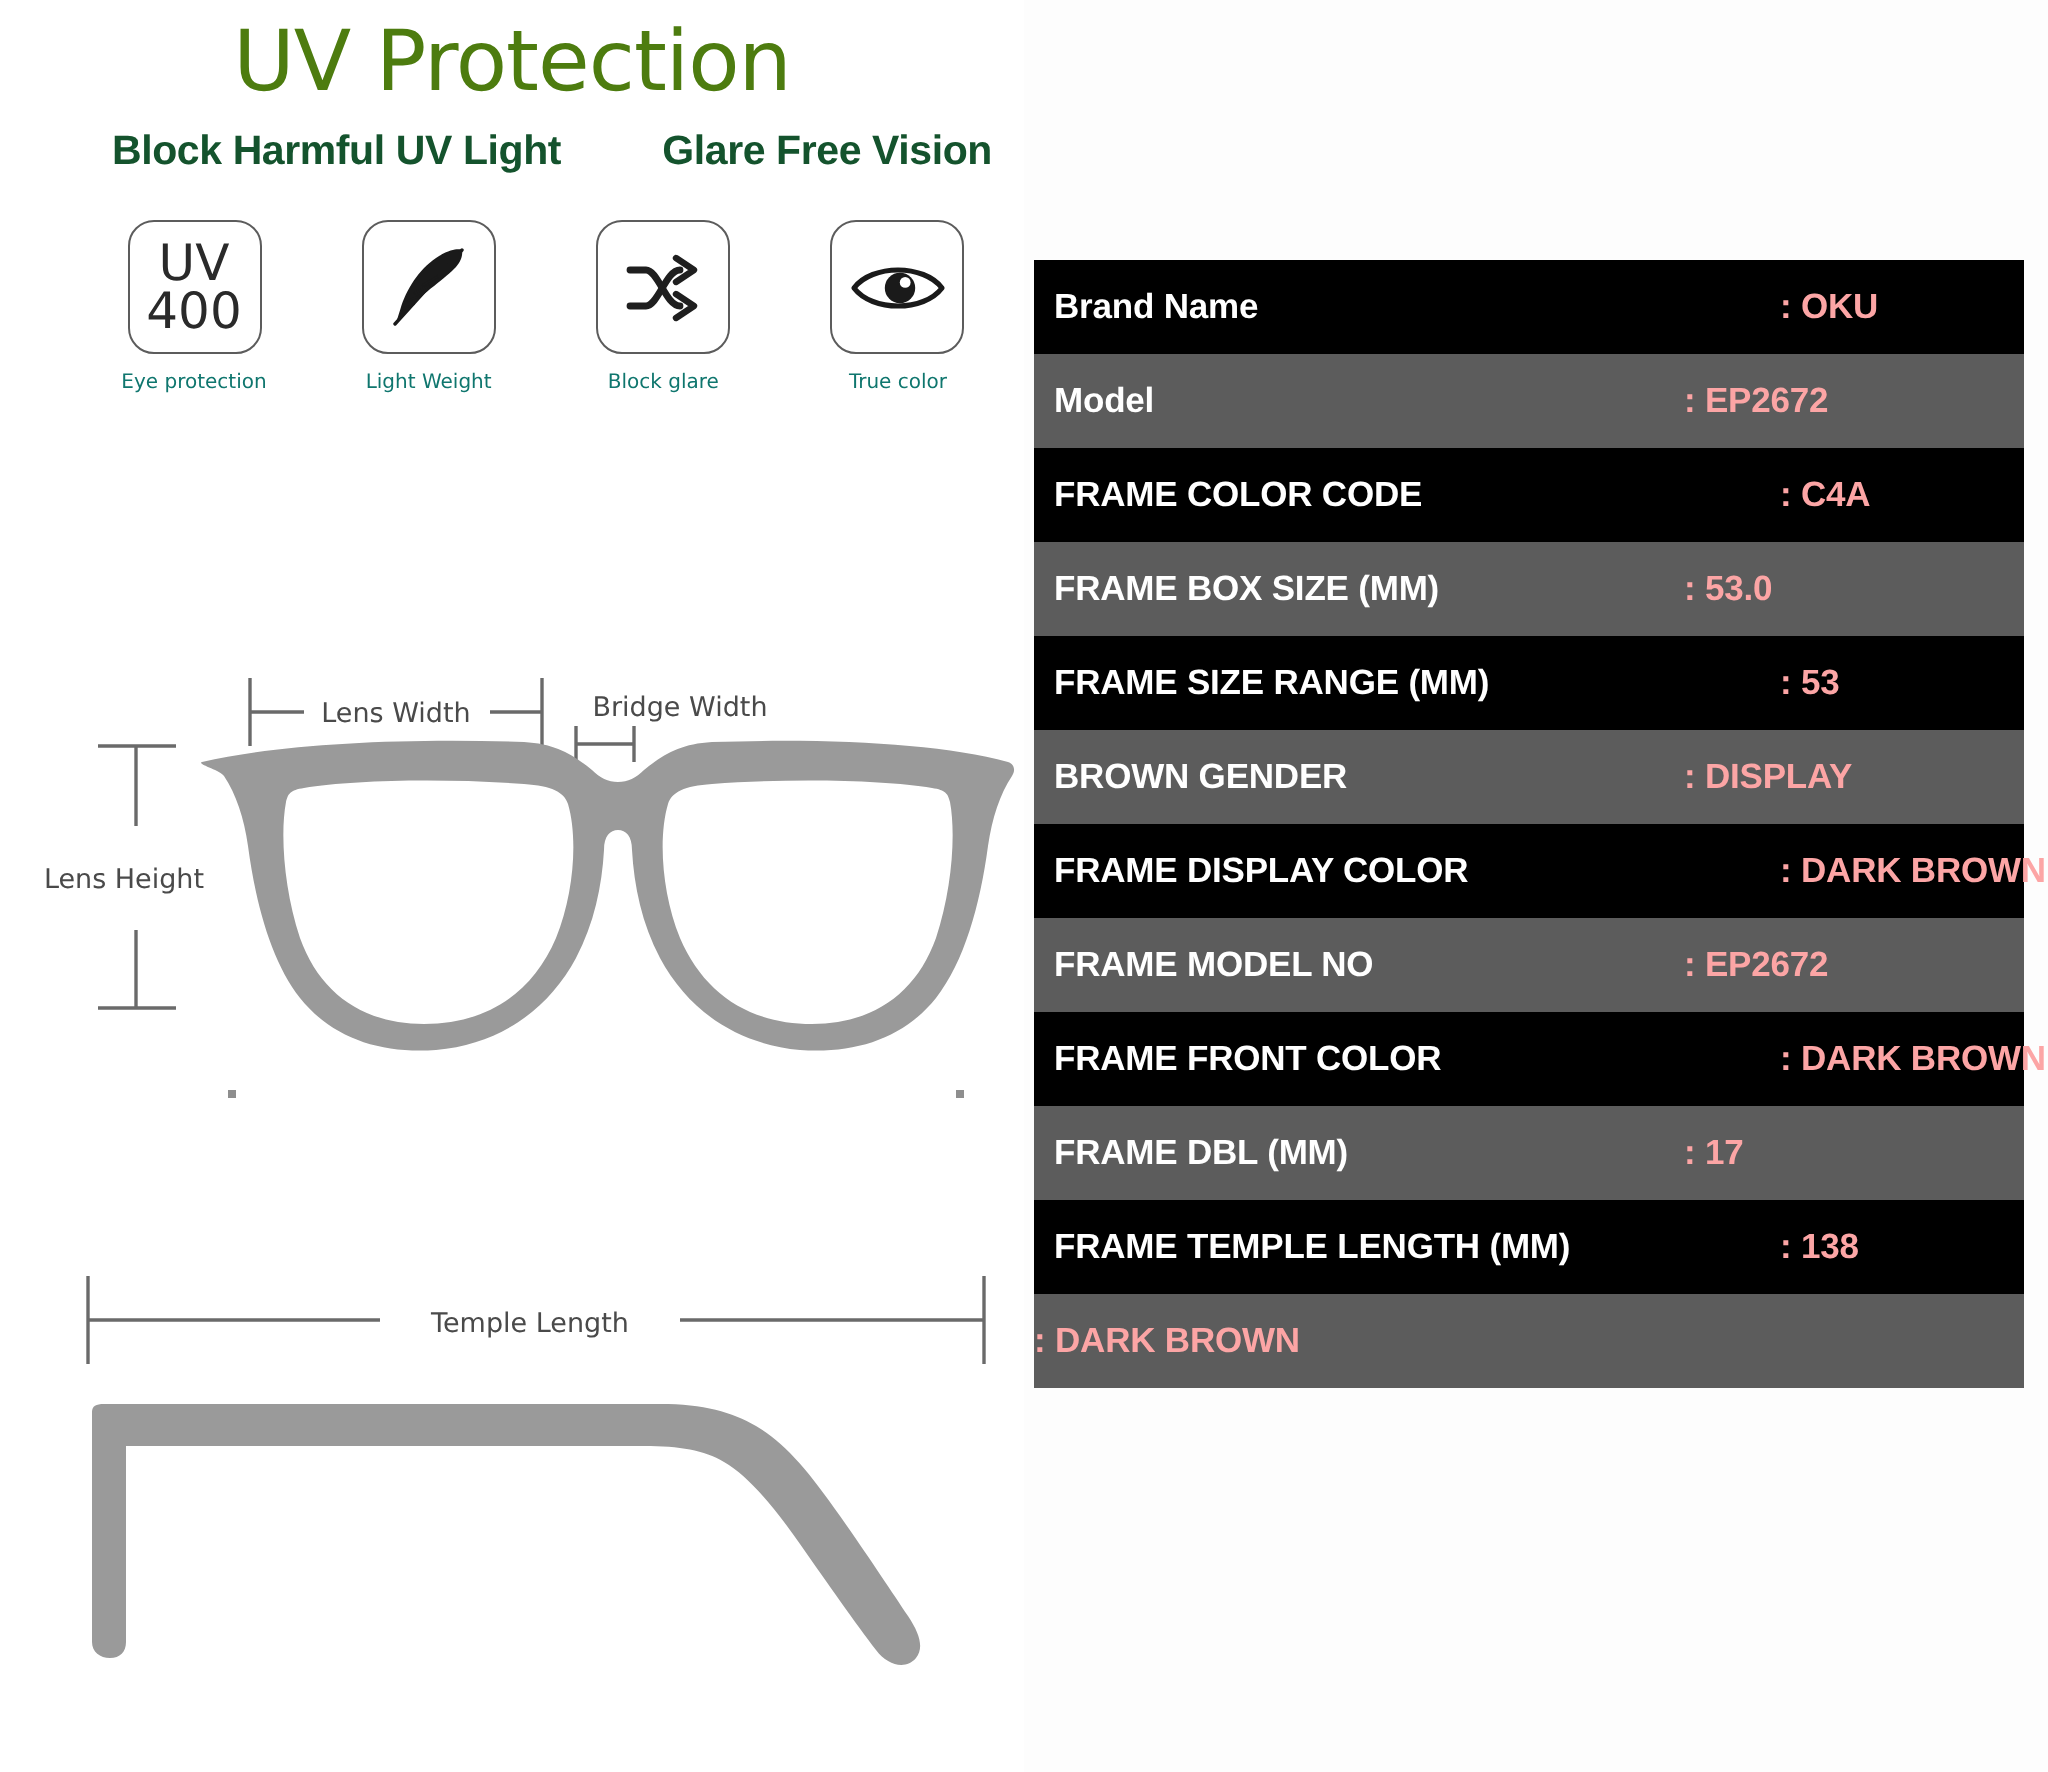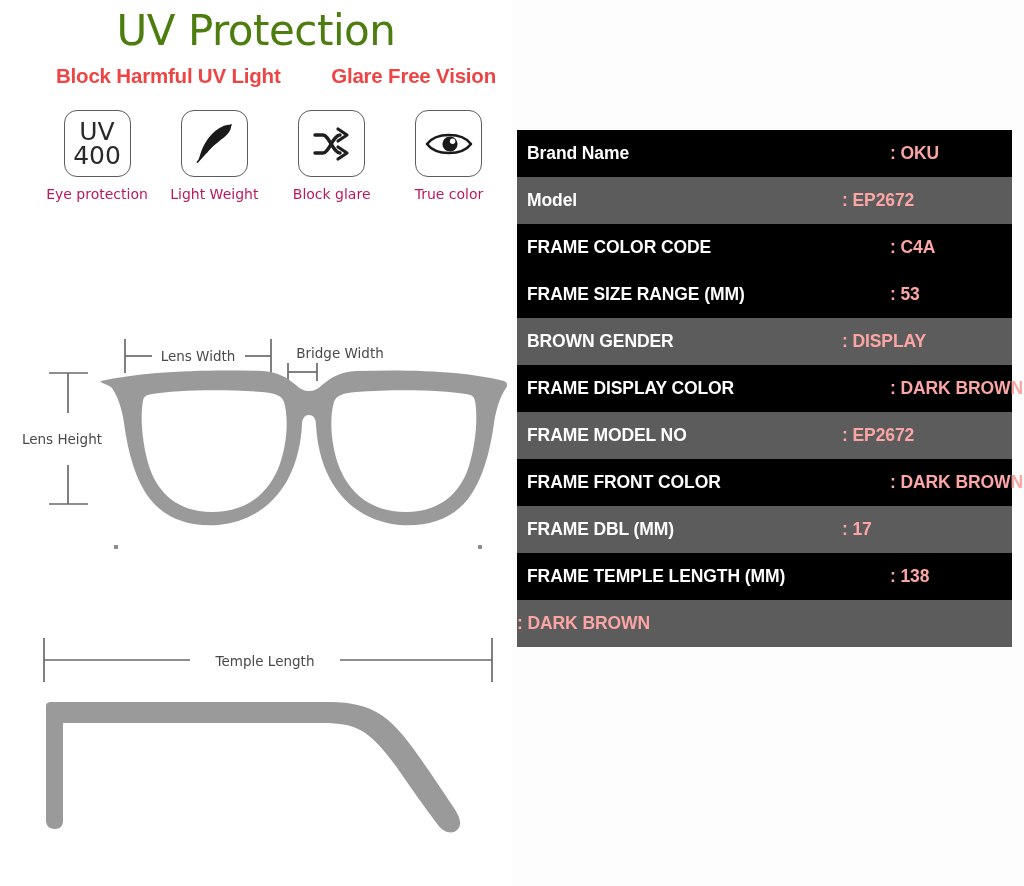--- a/index.html
+++ b/index.html
@@ -40,21 +40,21 @@
     position: absolute;
     left: 56px; top: 64px;
     width: 440px;
     display: flex;
     justify-content: space-between;
     align-items: baseline;
   }
   #uv-subtitles .sub {
     font-size: 20.5px;
     font-weight: bold;
-    color: #ef4444;
+    color: #14532d;
     letter-spacing: -0.2px;
     white-space: nowrap;
   }
 
   #feature-row {
     position: absolute;
     left: 48px; top: 110px;
     width: 450px;
     display: flex;
     justify-content: space-between;
@@ -70,22 +70,22 @@
     border: 1.6px solid #5c5c5c;
     border-radius: 13px;
     display: flex;
     align-items: center;
     justify-content: center;
     box-sizing: border-box;
     background: #fff;
   }
   .feature-caption {
     margin-top: 9px;
-    font-size: 14px;
-    color: #be185d;
+    font-size: 10px;
+    color: #0f766e;
     text-align: center;
     white-space: nowrap;
     font-family: "DejaVu Sans", sans-serif;
   }
   .uv400-text {
     display: flex;
     flex-direction: column;
     align-items: center;
     line-height: 0.96;
     color: #2a2a2a;
@@ -319,20 +319,24 @@
       <div class="spec-val">: OKU</div>
     </div>
     <div class="spec-row light">
       <div class="spec-key">Model</div>
       <div class="spec-val">: EP2672</div>
     </div>
     <div class="spec-row dark">
       <div class="spec-key">FRAME COLOR CODE</div>
       <div class="spec-val">: C4A</div>
     </div>
+    <div class="spec-row light">
+      <div class="spec-key">FRAME BOX SIZE (MM)</div>
+      <div class="spec-val">: 53.0</div>
+    </div>
     <div class="spec-row dark">
       <div class="spec-key">FRAME SIZE RANGE (MM)</div>
       <div class="spec-val">: 53</div>
     </div>
     <div class="spec-row light">
       <div class="spec-key">BROWN GENDER</div>
       <div class="spec-val">: DISPLAY</div>
     </div>
     <div class="spec-row dark">
       <div class="spec-key">FRAME DISPLAY COLOR</div>

